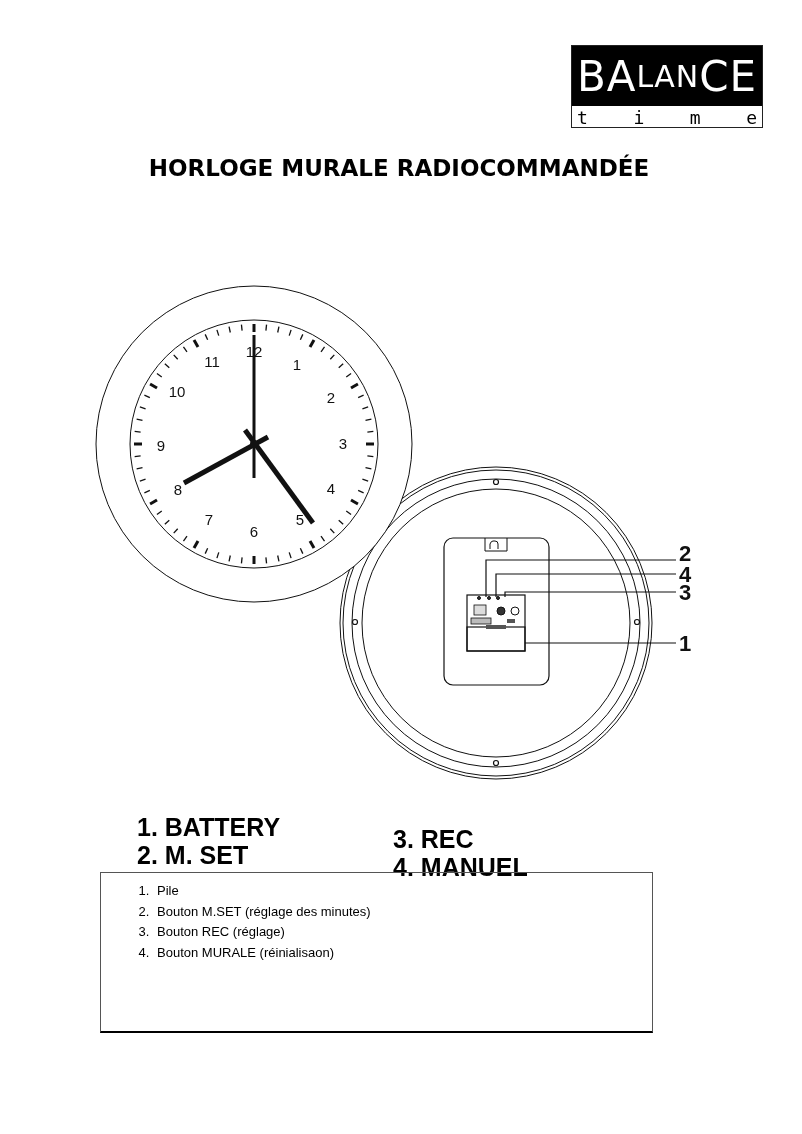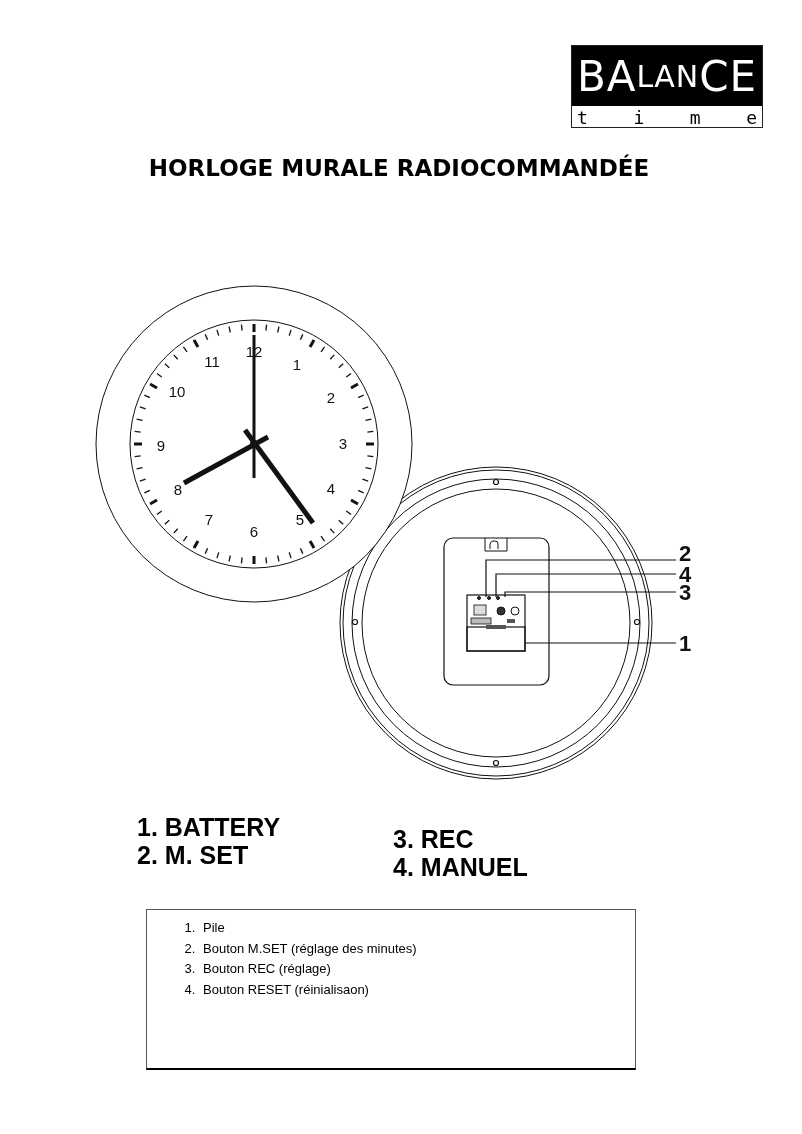--- a/index.html
+++ b/index.html
@@ -14,22 +14,22 @@
   .logo-bottom { height: 22px; display: flex; justify-content: space-between;
                  align-items: center; padding: 0 5px; font-family: "DejaVu Sans Mono", monospace;
                  font-size: 18px; }
   .title { position: absolute; left: 0; width: 798px; top: 153px; text-align: center;
            font-family: "DejaVu Sans", sans-serif; font-weight: bold; font-size: 23px;
            line-height: 31px; }
   .title div { white-space: nowrap; }
   svg.fig { position: absolute; left: 0; top: 0; }
   .labels { position: absolute; font-family: "Liberation Sans", sans-serif; font-weight: bold;
             font-size: 25px; line-height: 28px; }
-  .box { position: absolute; left: 100px; top: 909px; width: 490px; height: 161px;
-         border: 1px solid #555; border-bottom: 2px solid #000; box-sizing: border-box; margin-left: 46px; }
+  .box { position: absolute; left: 100px; top: 872px; width: 553px; height: 161px;
+         border: 1px solid #555; border-bottom: 2px solid #000; box-sizing: border-box; }
   .box ol { margin: 8px 0 0 0; padding-left: 52px; font-family: "Liberation Sans", sans-serif;
             font-size: 13px; line-height: 20.5px; }
   .box li { padding-left: 4px; }
 </style>
 </head>
 <body>
 
 <div class="logo">
   <div class="logo-top">
     <span>B</span>
@@ -190,15 +190,15 @@
 <div class="labels" style="left:393px; top:813px;margin-top:12px;">
   <div><span>3</span>. <span>REC</span></div>
   <div><span>4</span>. <span>MANUEL</span></div>
 </div>
 
 <div class="box">
   <ol>
     <li>Pile</li>
     <li>Bouton M.SET (réglage des minutes)</li>
     <li>Bouton REC (réglage)</li>
-    <li>Bouton RESET (réinialisaon)</li>
+    <li>Bouton MURALE (réinialisaon)</li>
   </ol>
 </div>
 
 </body></html>

